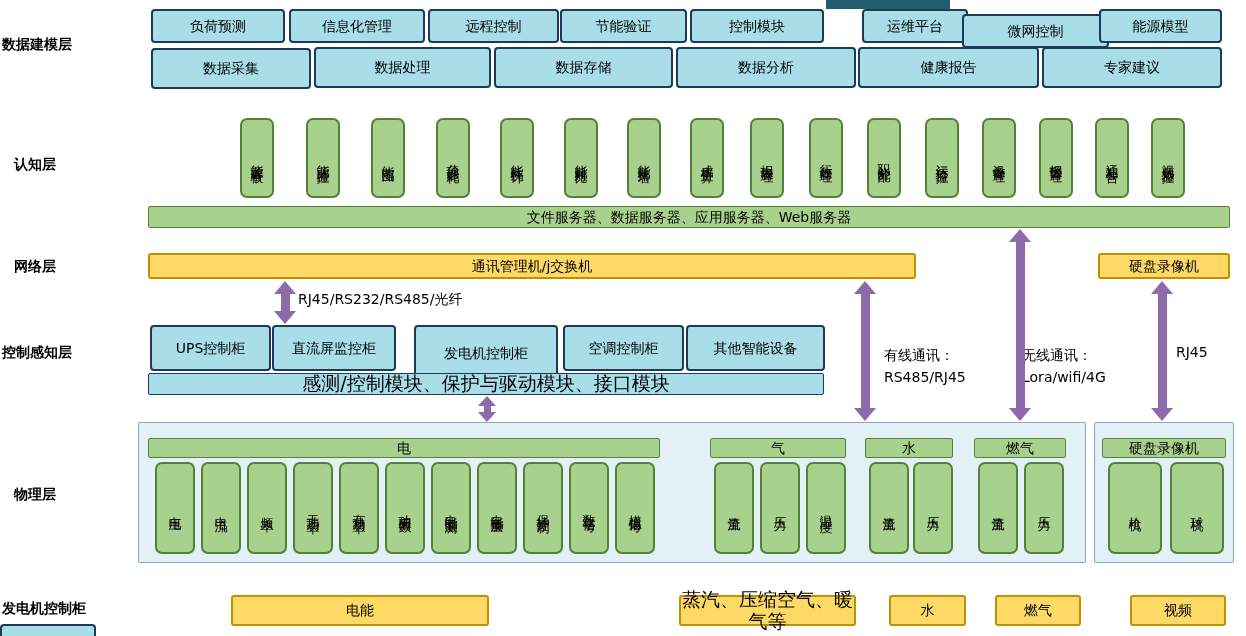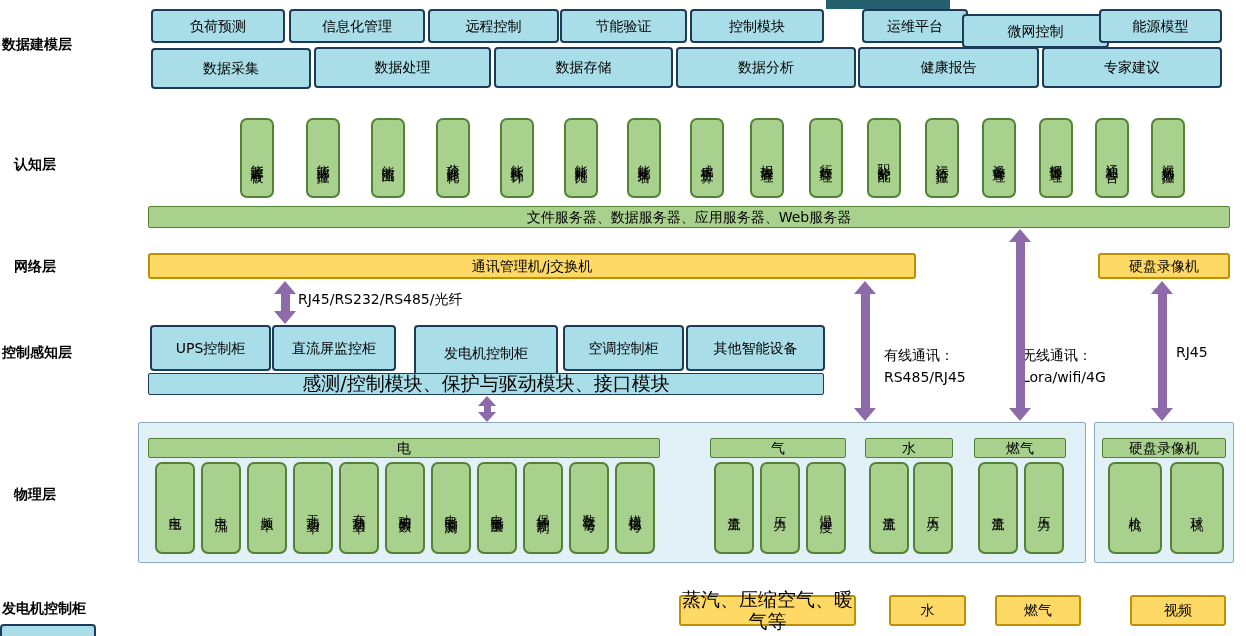--- a/index.html
+++ b/index.html
@@ -157,20 +157,21 @@
   <div class="box green vtext" style="left:913px;top:462px;width:40px;height:92px">压力</div>
 
   <div class="box greenbar" style="left:974px;top:438px;width:92px;height:20px">燃气</div>
   <div class="box green vtext" style="left:978px;top:462px;width:40px;height:92px">流量</div>
   <div class="box green vtext" style="left:1024px;top:462px;width:40px;height:92px">压力</div>
 
   <div class="box greenbar" style="left:1102px;top:438px;width:124px;height:20px">硬盘录像机</div>
   <div class="box green vtext" style="left:1108px;top:462px;width:54px;height:92px">枪机</div>
   <div class="box green vtext" style="left:1170px;top:462px;width:54px;height:92px">球机</div>
 
+  <div class="box yellow" style="left:231px;top:595px;width:258px;height:31px">电能</div>
   <div class="box yellow small-font" style="left:679px;top:595px;width:177px;height:31px">蒸汽、压缩空气、暖气等</div>
   <div class="box yellow" style="left:889px;top:595px;width:77px;height:31px">水</div>
   <div class="box yellow" style="left:995px;top:595px;width:86px;height:31px">燃气</div>
   <div class="box yellow" style="left:1130px;top:595px;width:96px;height:31px">视频</div>
 
   <div class="box cyan" style="left:0px;top:624px;width:96px;height:24px"></div>
 
 </div>
 
 </body></html>

